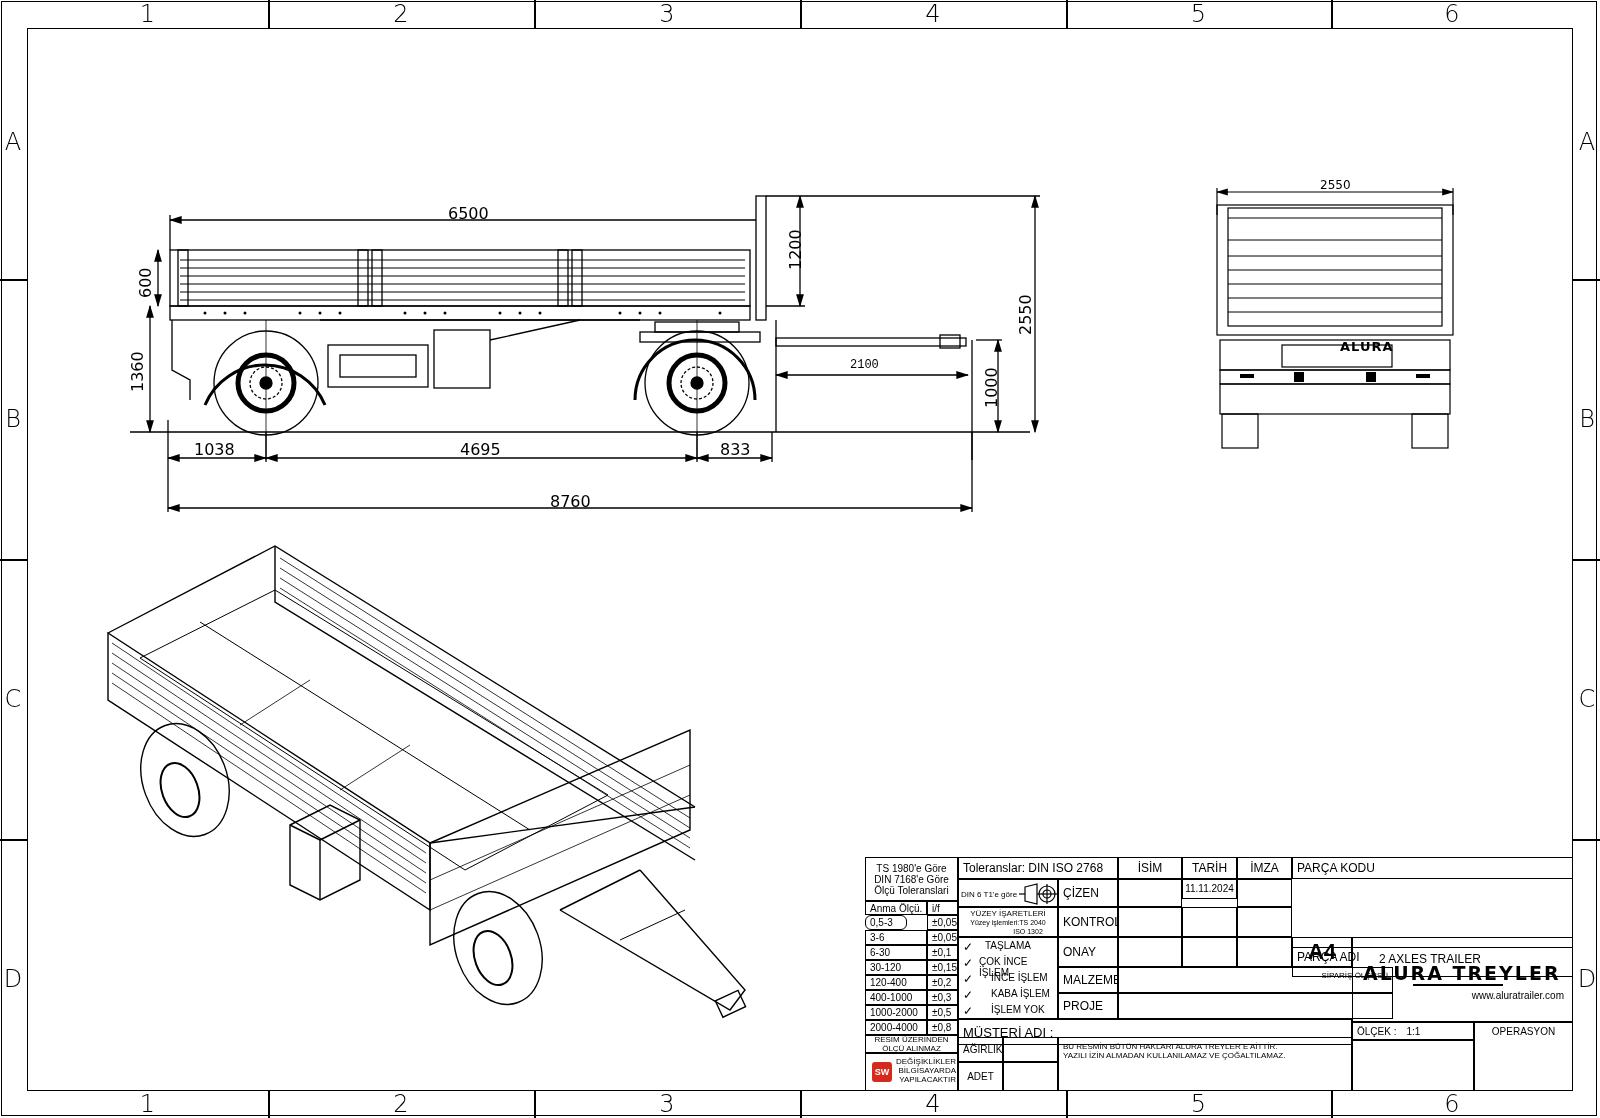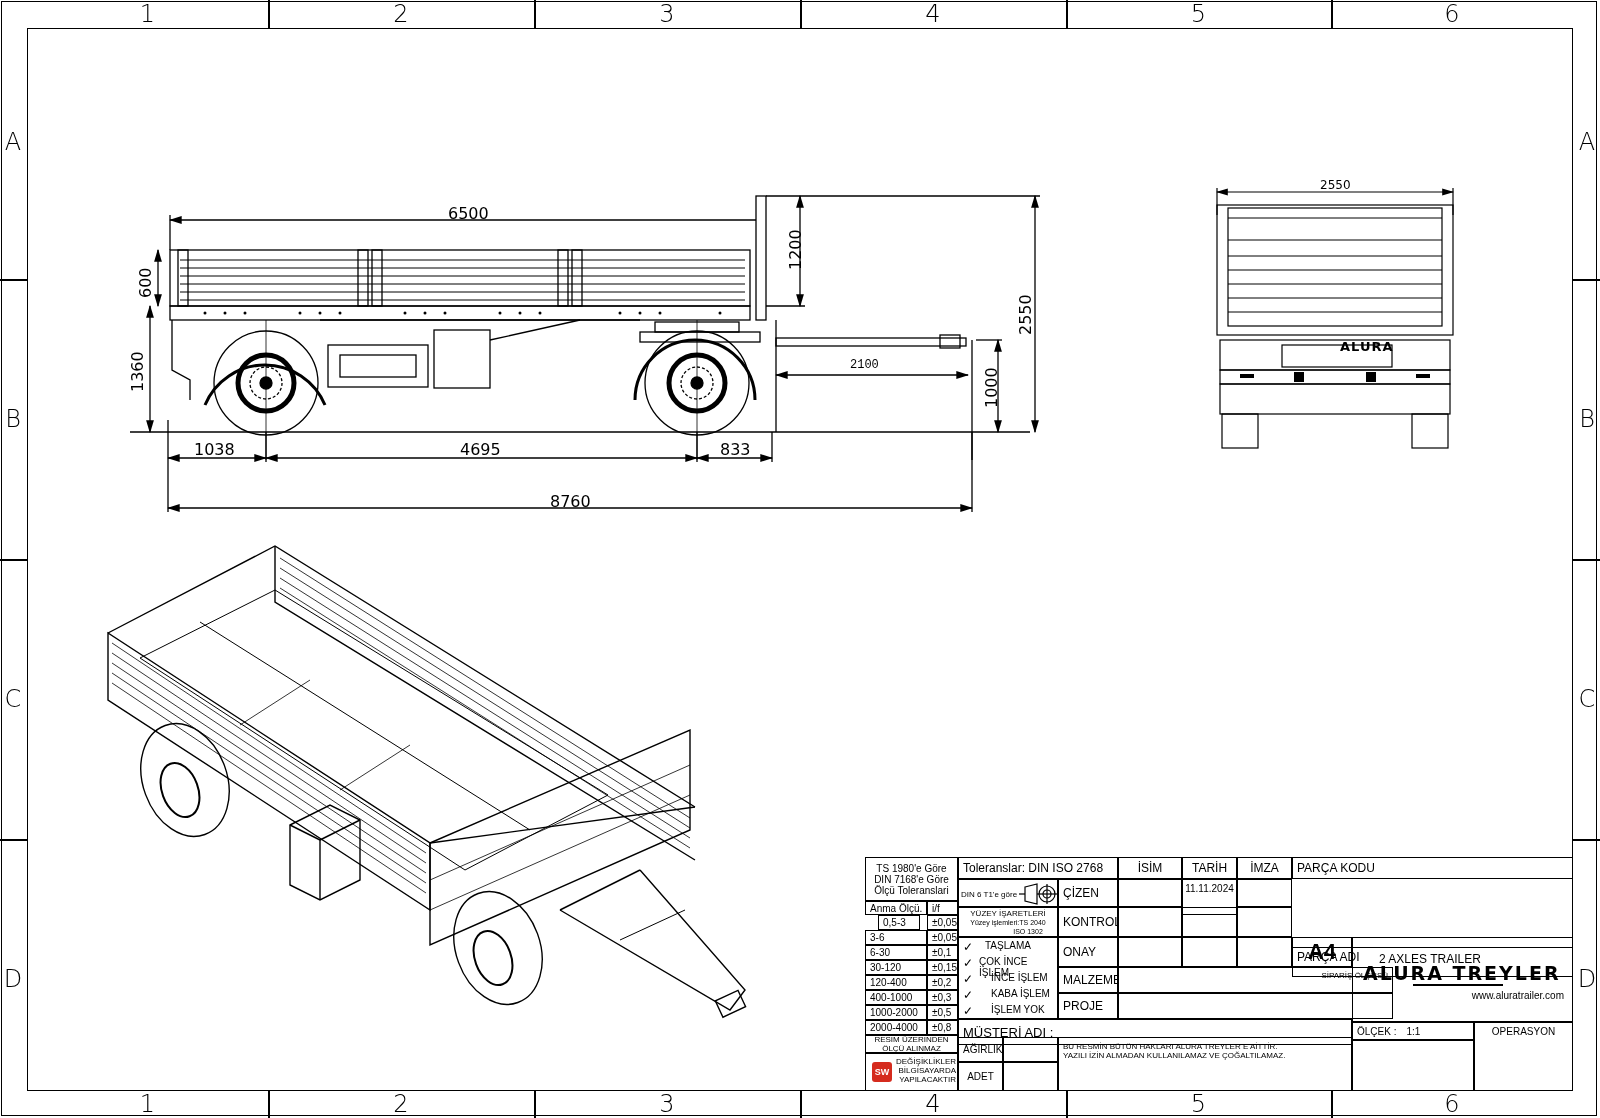--- a/index.html
+++ b/index.html
@@ -258,21 +258,21 @@
 <div class="tb">
 
   <div class="cell c small" style="left:0;top:0;width:93px;height:44px;flex-direction:column;line-height:11px;text-align:center;">
     <span>TS 1980'e Göre</span>
     <span>DIN 7168'e Göre</span>
     <span>Ölçü Toleranslari</span>
   </div>
   <div class="cell l small" style="left:0;top:44px;width:62px;height:14px;">Anma Ölçü.</div>
   <div class="cell l small" style="left:62px;top:44px;width:31px;height:14px;">i/f</div>
 
-  <div class="cell l small" style="left:13px;top:58px;width:42px;height:15px;">0,5-3</div>
+  <div class="cell l small" style="left:0;top:58px;width:42px;height:15px;border-radius:6px;">0,5-3</div>
   <div class="cell l small" style="left:62px;top:58px;width:31px;height:15px;">±0,05</div>
   <div class="cell l small" style="left:0;top:73px;width:62px;height:15px;">3-6</div>
   <div class="cell l small" style="left:62px;top:73px;width:31px;height:15px;">±0,05</div>
   <div class="cell l small" style="left:0;top:88px;width:62px;height:15px;">6-30</div>
   <div class="cell l small" style="left:62px;top:88px;width:31px;height:15px;">±0,1</div>
   <div class="cell l small" style="left:0;top:103px;width:62px;height:15px;">30-120</div>
   <div class="cell l small" style="left:62px;top:103px;width:31px;height:15px;">±0,15</div>
   <div class="cell l small" style="left:0;top:118px;width:62px;height:15px;">120-400</div>
   <div class="cell l small" style="left:62px;top:118px;width:31px;height:15px;">±0,2</div>
   <div class="cell l small" style="left:0;top:133px;width:62px;height:15px;">400-1000</div>
@@ -320,21 +320,21 @@
   <div class="cell l big" style="left:193px;top:22px;width:60px;height:28px;">ÇİZEN</div>
   <div class="cell l big" style="left:193px;top:50px;width:60px;height:30px;">KONTROL</div>
   <div class="cell l big" style="left:193px;top:80px;width:60px;height:30px;">ONAY</div>
   <div class="cell l big" style="left:193px;top:110px;width:60px;height:26px;">MALZEME</div>
   <div class="cell l big" style="left:193px;top:136px;width:60px;height:26px;">PROJE</div>
 
   <div class="cell c big" style="left:253px;top:0;width:64px;height:22px;">İSİM</div>
   <div class="cell c big" style="left:317px;top:0;width:55px;height:22px;">TARİH</div>
   <div class="cell c big" style="left:372px;top:0;width:55px;height:22px;">İMZA</div>
   <div class="cell" style="left:253px;top:22px;width:64px;height:28px;"></div>
-  <div class="cell c small" style="left:317px;top:22px;width:55px;height:36px;align-items:flex-start;padding-top:3px;">11.11.2024</div>
+  <div class="cell c small" style="left:317px;top:22px;width:55px;height:20px;align-items:flex-start;padding-top:3px;">11.11.2024</div>
   <div class="cell" style="left:372px;top:22px;width:55px;height:28px;"></div>
   <div class="cell" style="left:253px;top:50px;width:64px;height:30px;"></div>
   <div class="cell" style="left:317px;top:50px;width:55px;height:30px;"></div>
   <div class="cell" style="left:372px;top:50px;width:55px;height:30px;"></div>
   <div class="cell" style="left:253px;top:80px;width:64px;height:30px;"></div>
   <div class="cell" style="left:317px;top:80px;width:55px;height:30px;"></div>
   <div class="cell" style="left:372px;top:80px;width:55px;height:30px;"></div>
   <div class="cell" style="left:253px;top:110px;width:275px;height:26px;">
     <span class="abs tiny" style="right:4px;top:3px;">SİPARİŞ ÖLÇÜSÜ</span>
   </div>

